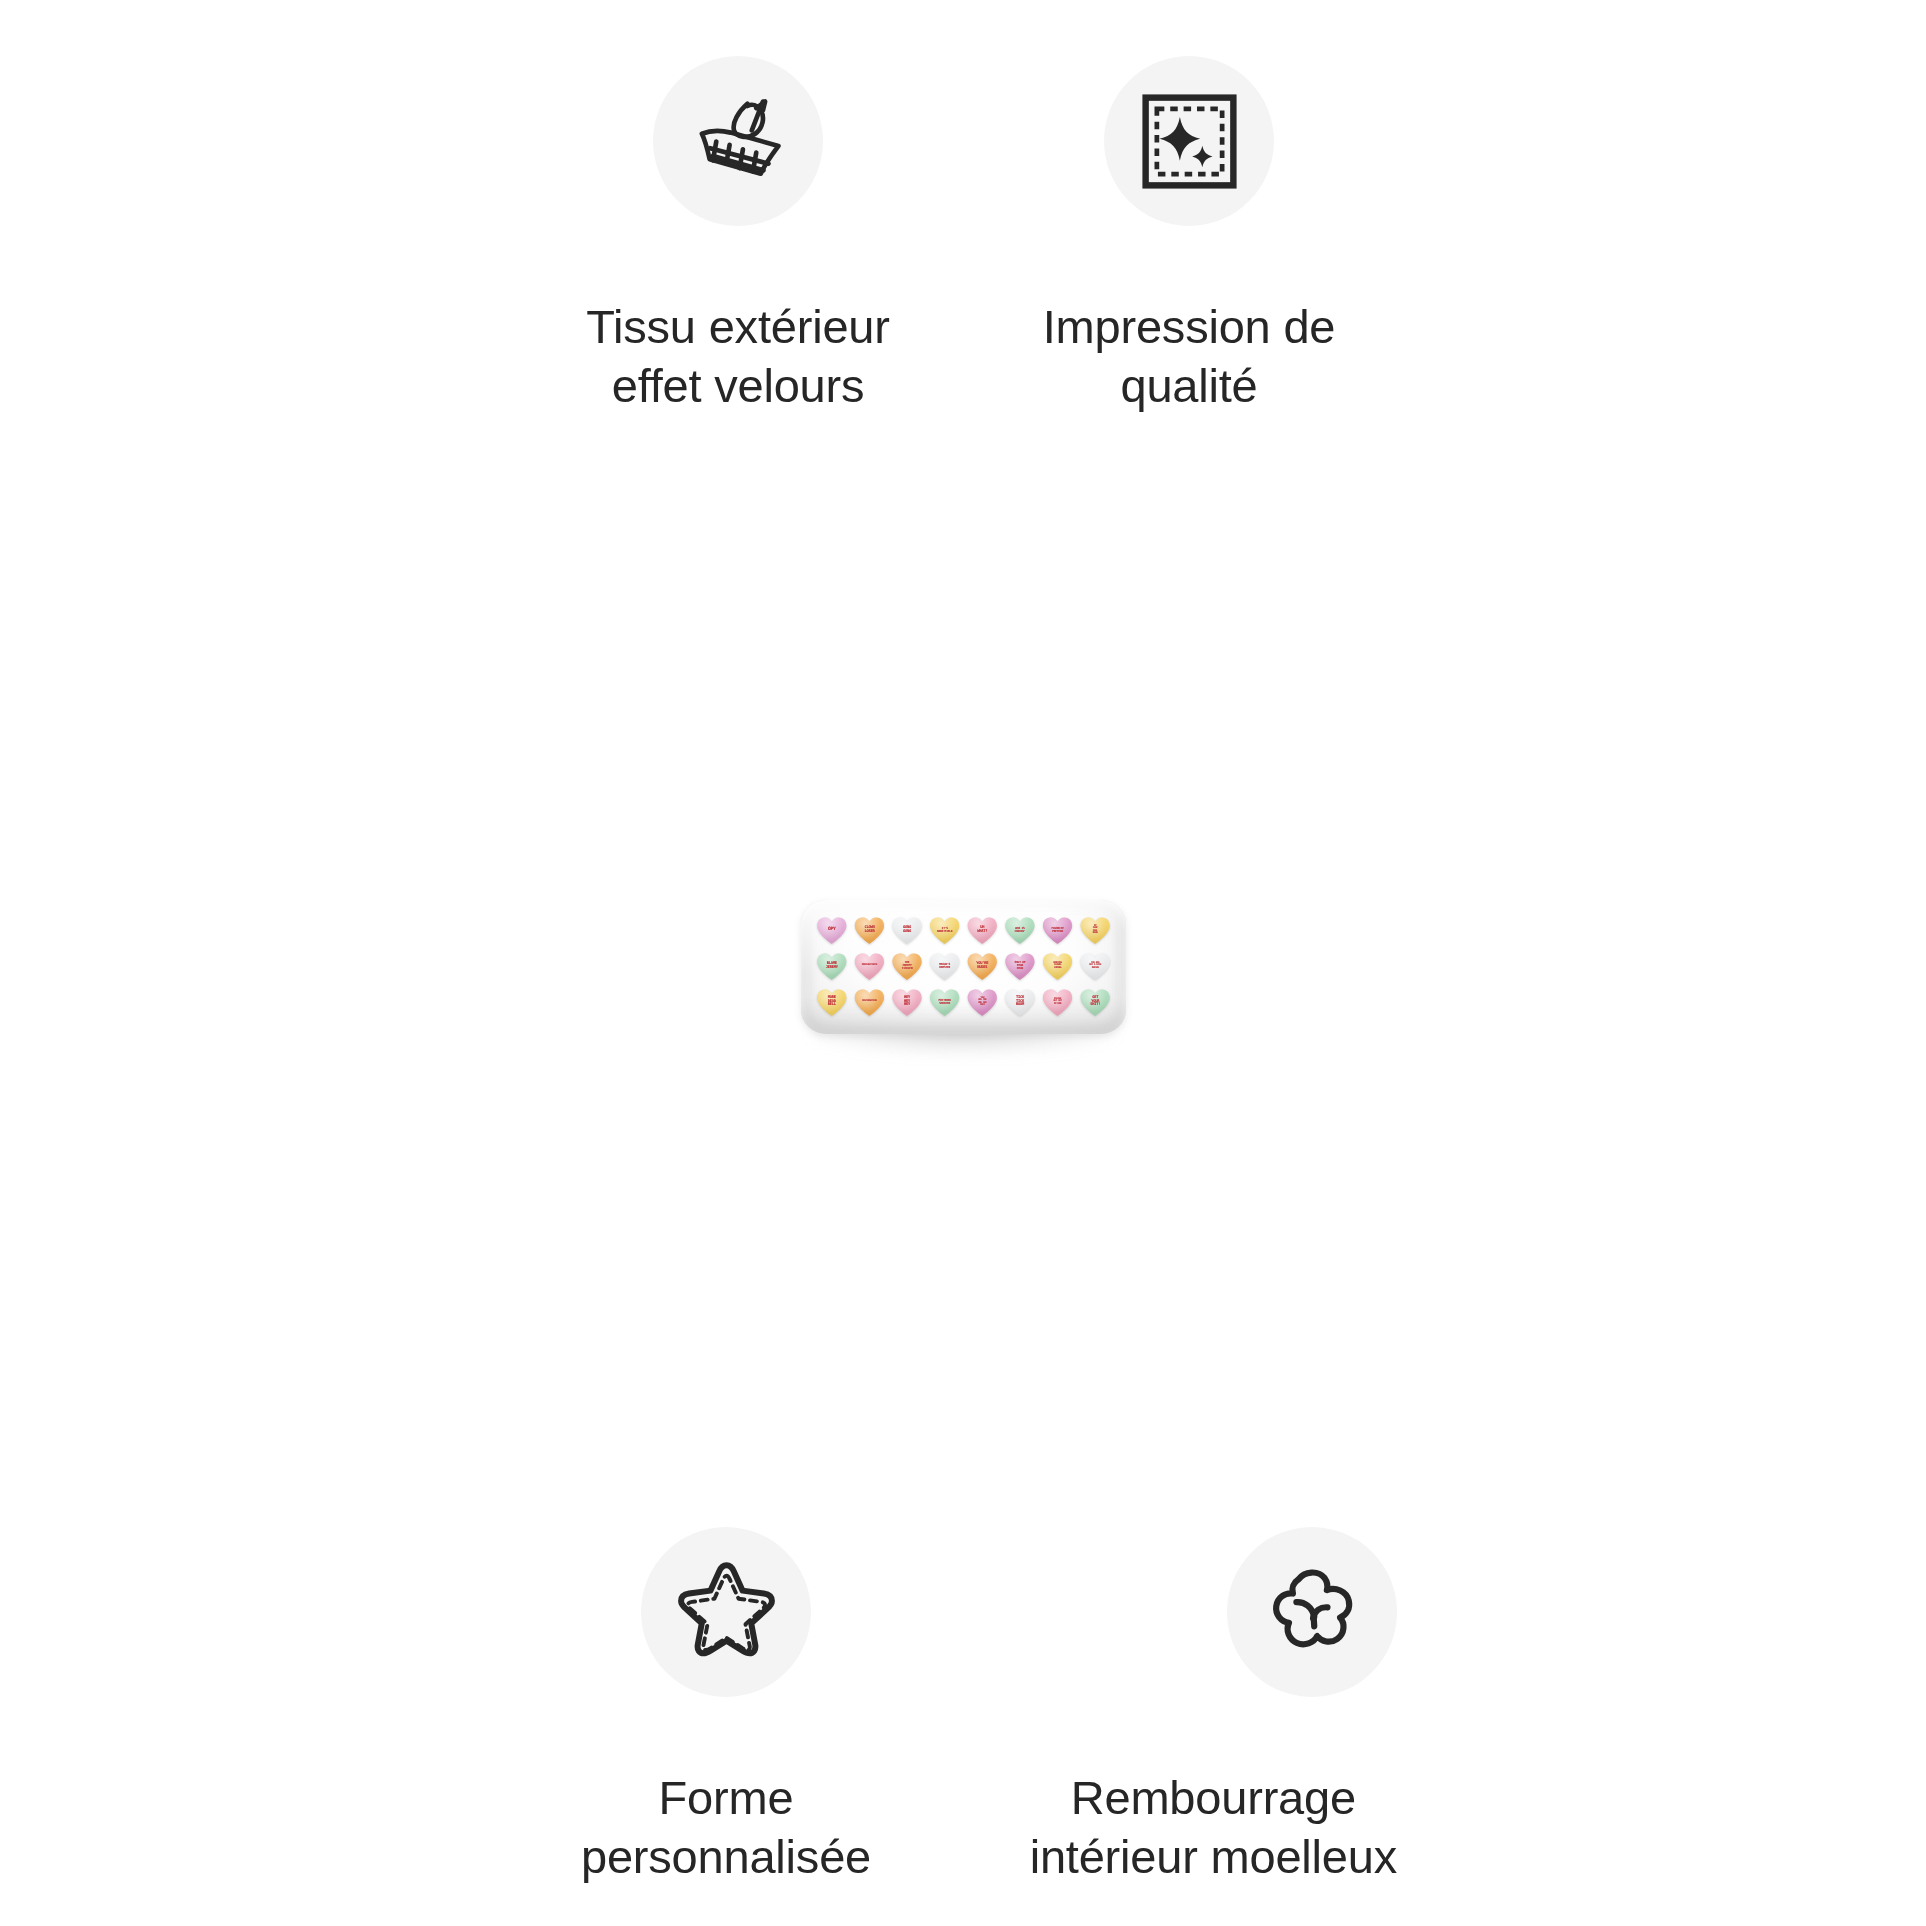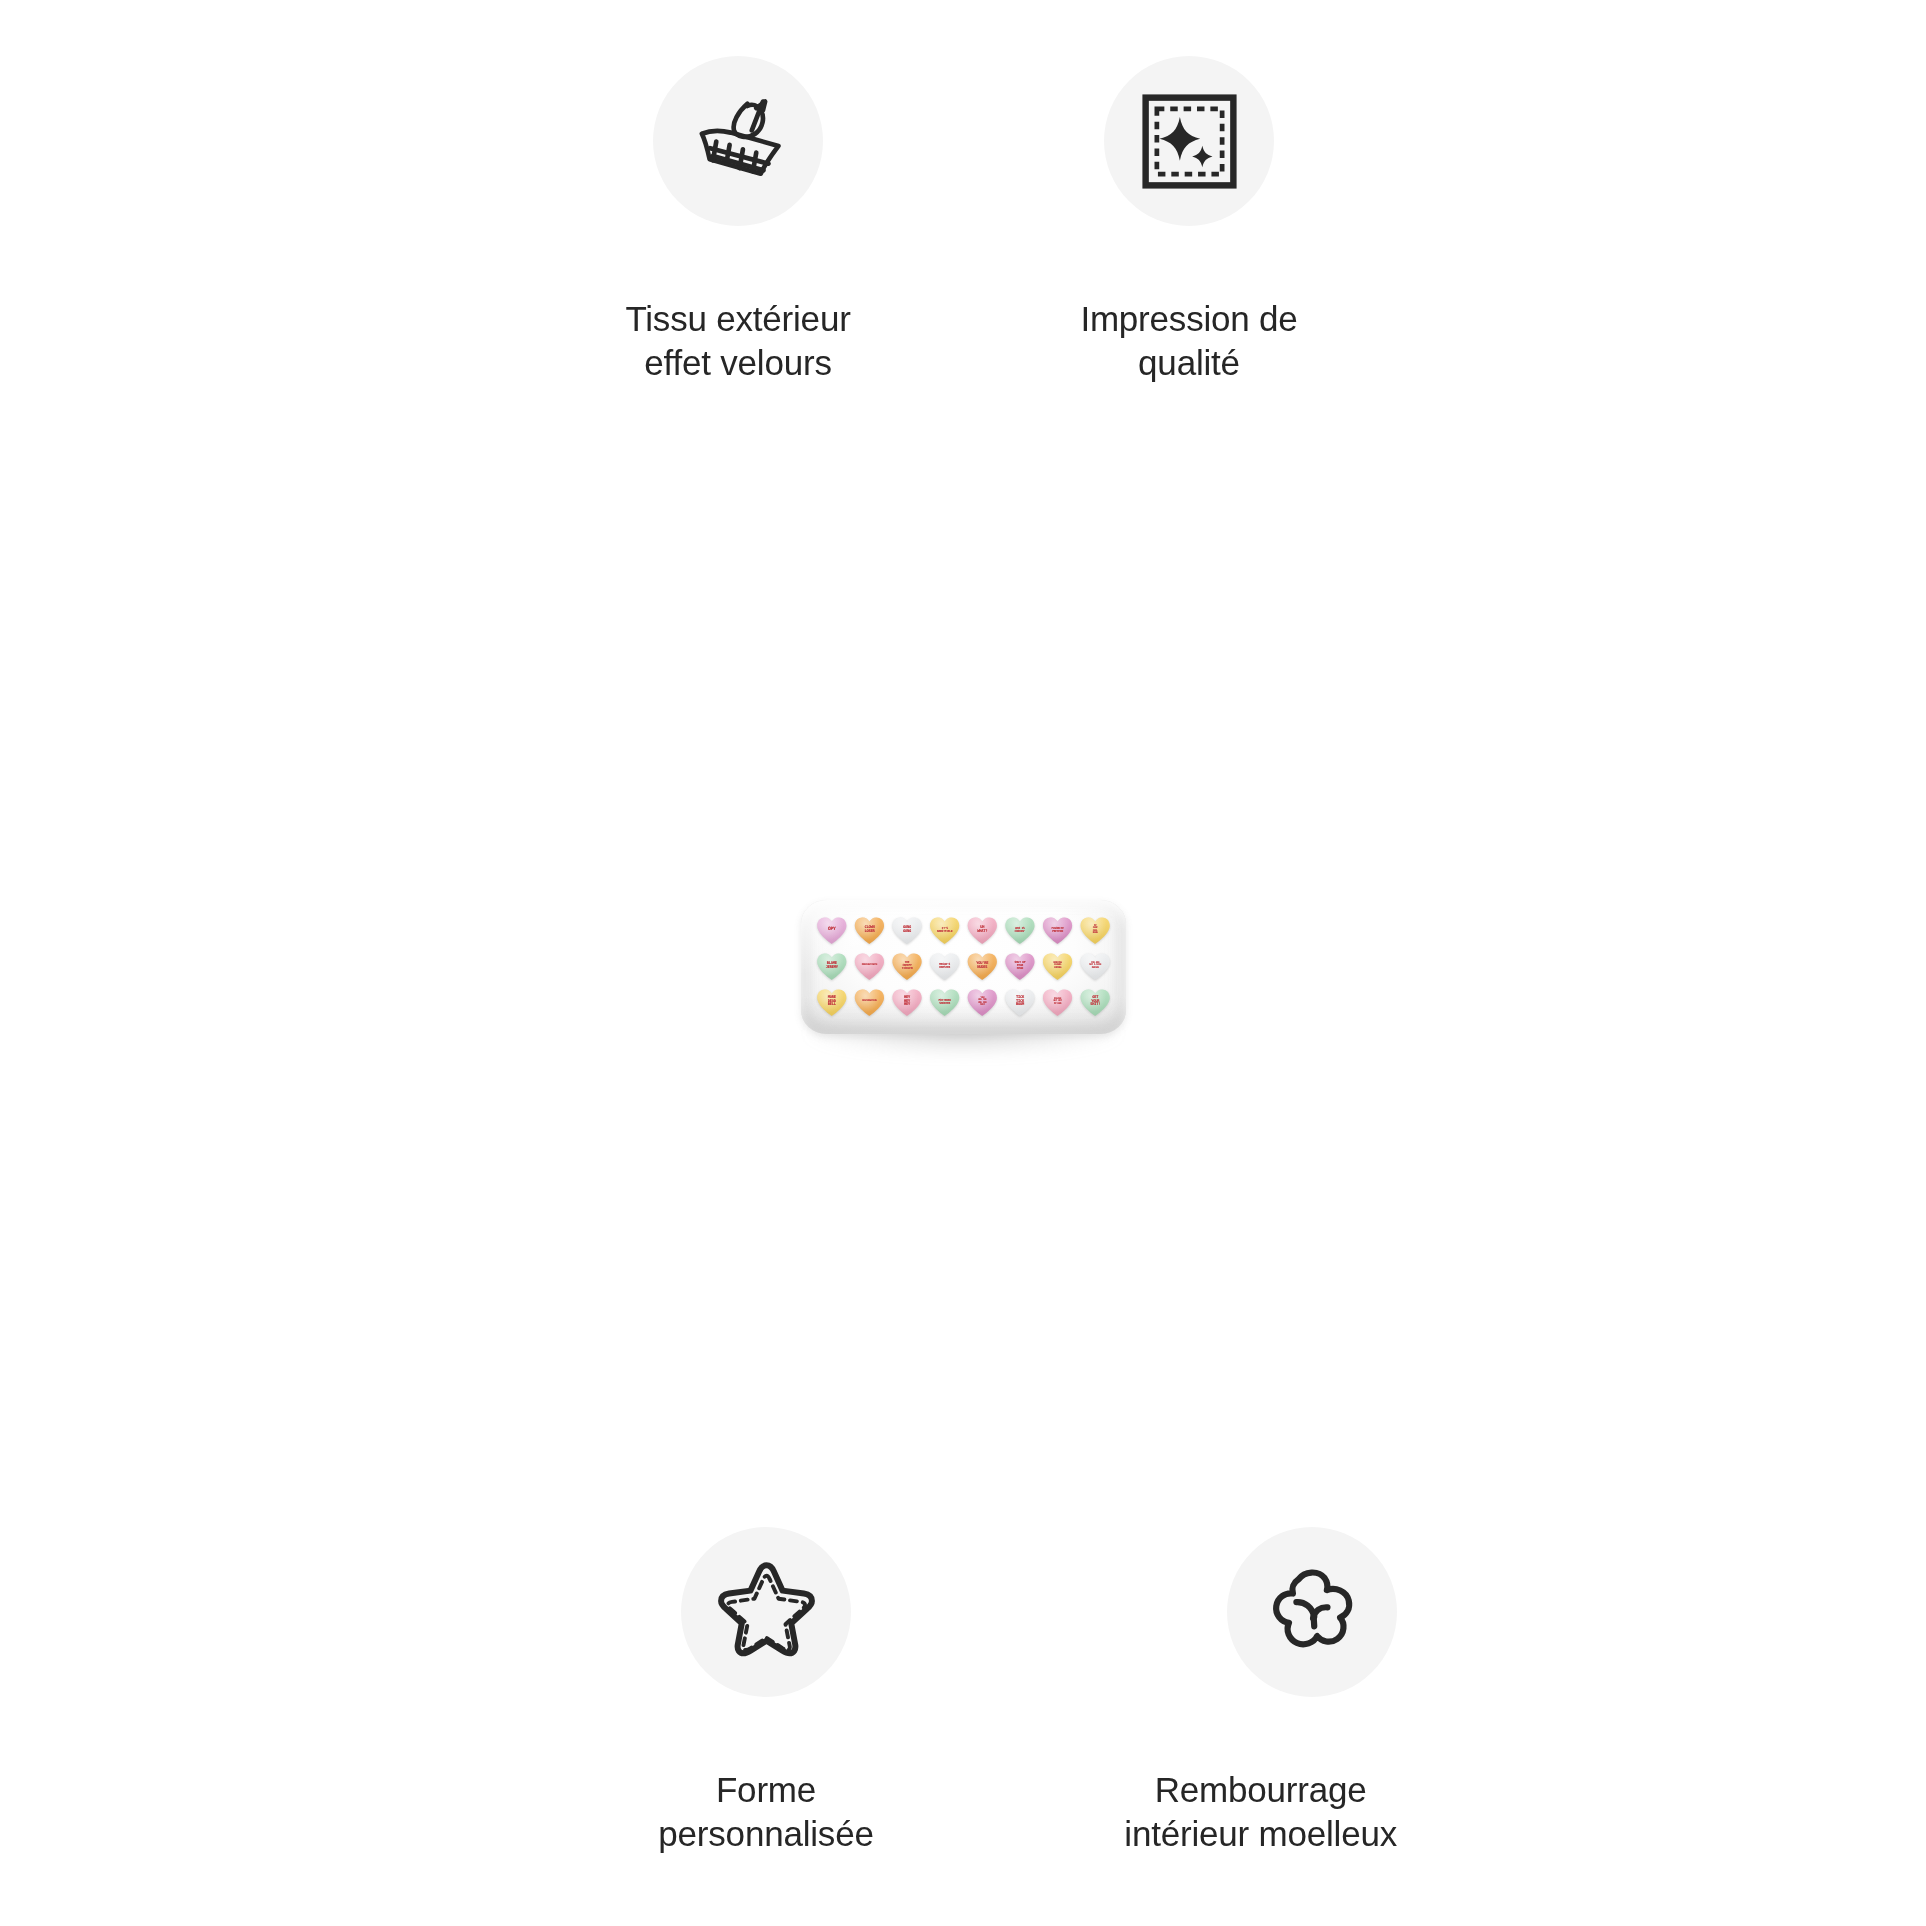--- a/index.html
+++ b/index.html
@@ -24,30 +24,30 @@
     width:170px;height:170px;
     border-radius:50%;
     background:#f4f4f4;
     display:flex;align-items:center;justify-content:center;
     flex:0 0 auto;
   }
   .feature-label{
     margin-top:71px;
     text-align:center;
     color:#262626;
-    font-size:35px;
+    font-size:47px;
     line-height:1.26;
     letter-spacing:-0.2px;
     font-weight:400;
     white-space:pre-line;
   }
 
   #feat-tl{left:530px;top:56px;}
   #feat-tr{left:981px;top:56px;}
-  #feat-bl{left:558px;top:1527px;}
+  #feat-bl{left:518px;top:1527px;}
   #feat-br{left:981px;top:1527px;align-items:flex-end;}
 
   
   #product-stage{
     position:absolute;
     left:0;right:0;
     top:832px;
     height:297px;
     display:flex;
     align-items:center;

